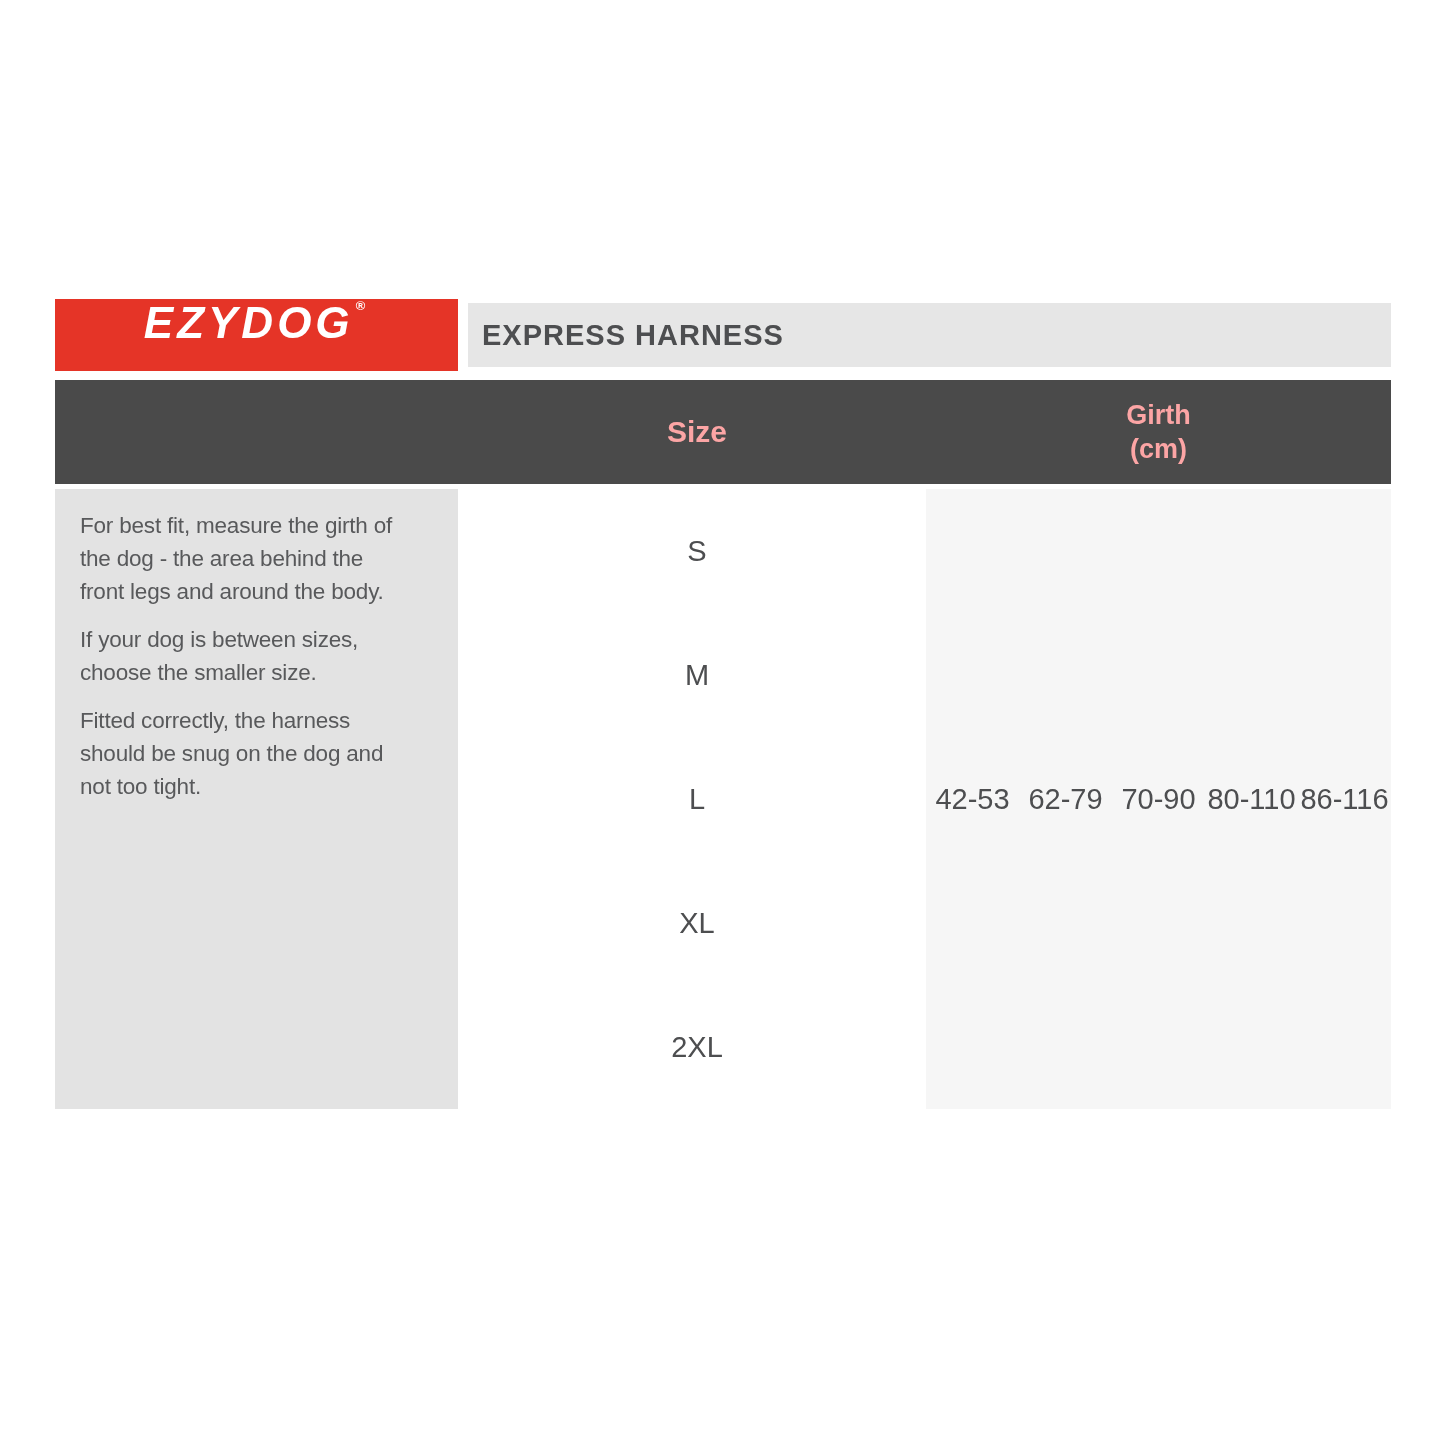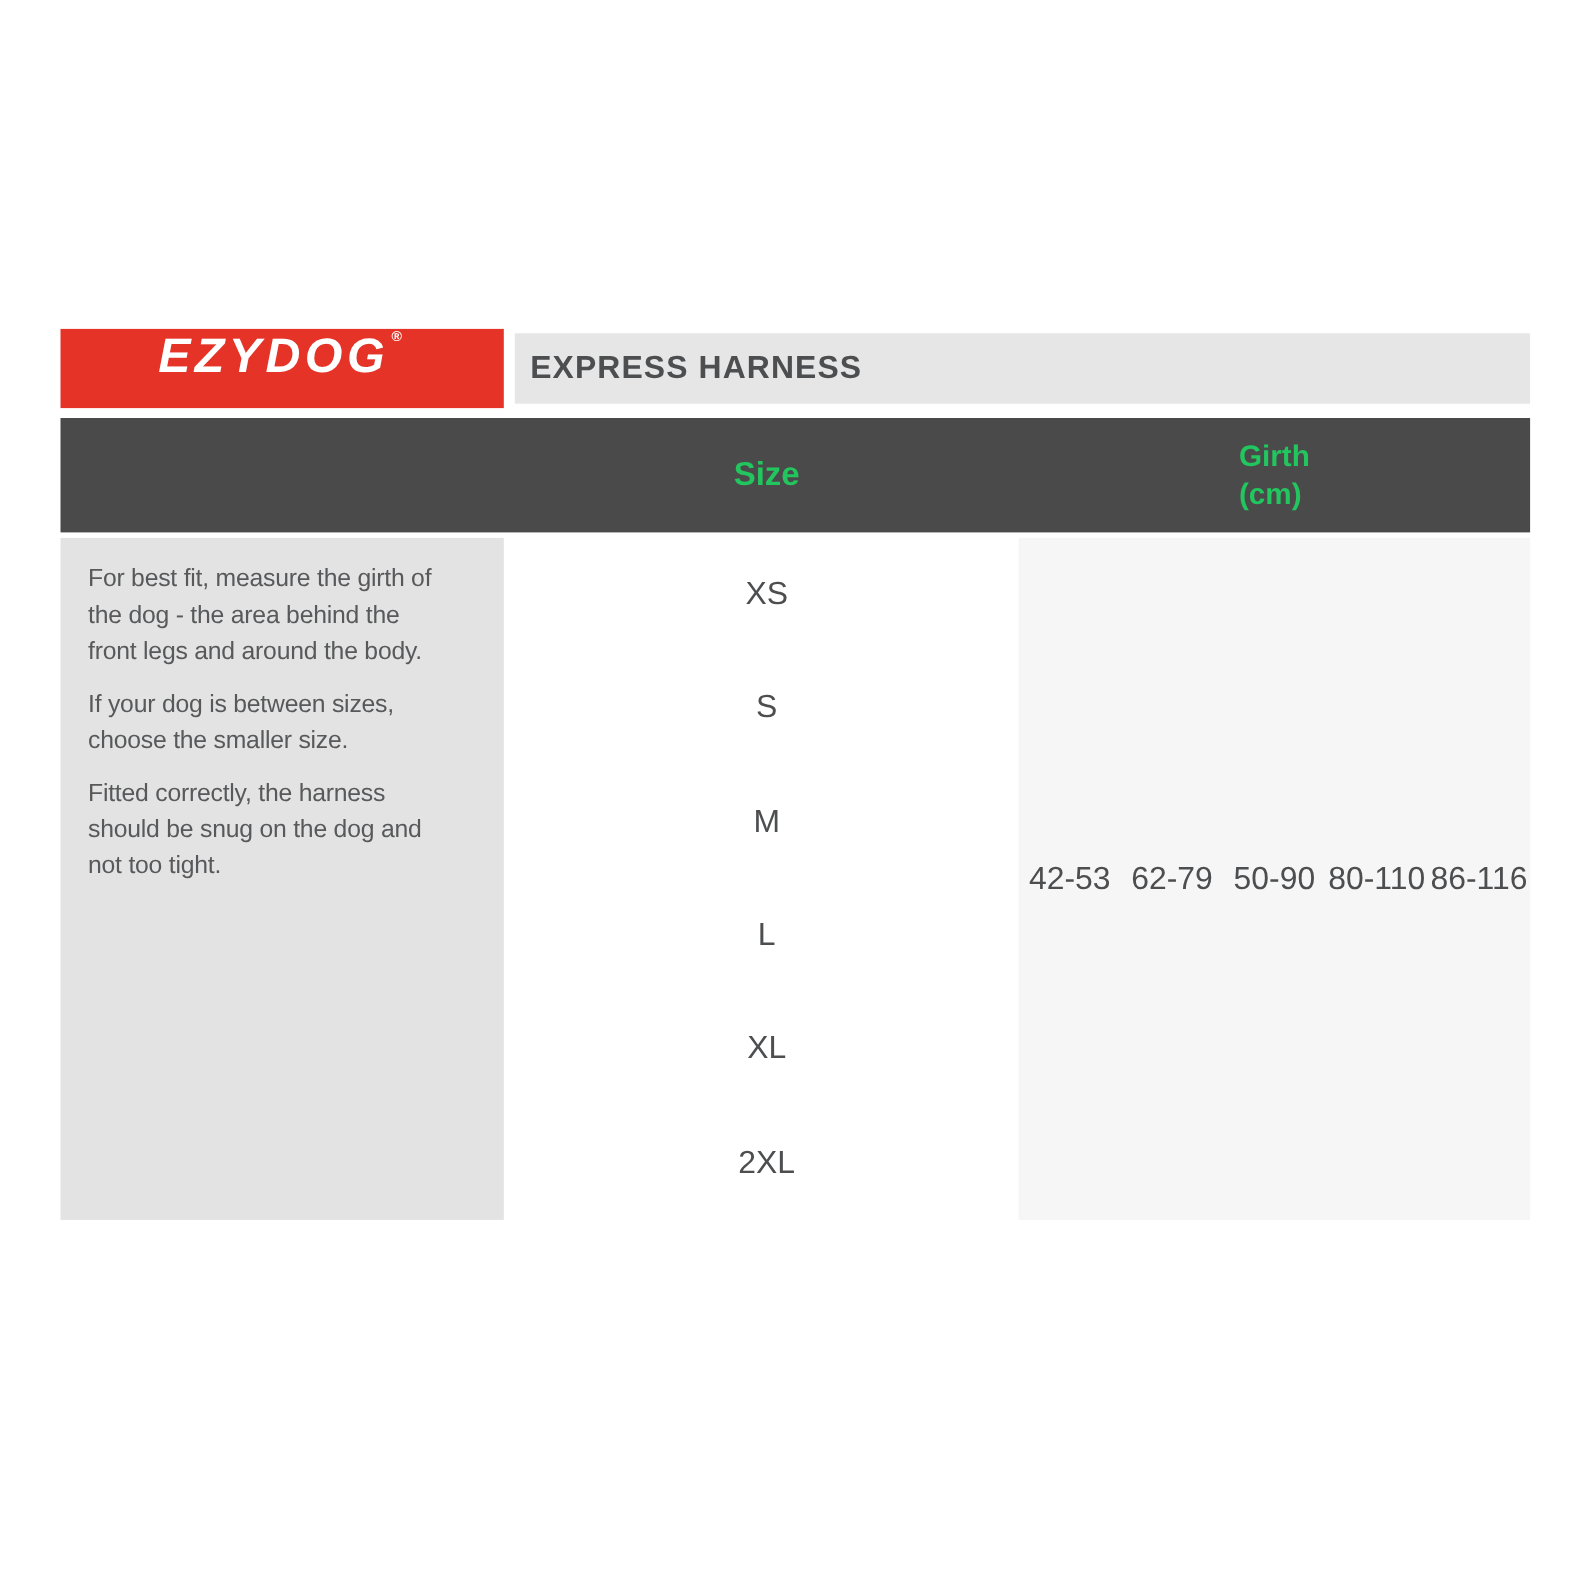--- a/index.html
+++ b/index.html
@@ -58,22 +58,23 @@
   .head-bar{
     position:absolute;left:55px;top:380px;width:1336px;height:104px;
     background:var(--dark-bar);
     display:grid;
     grid-template-columns:413px 458px 465px;
     align-items:center;
   }
   .head-cell{
     grid-row:1;
     justify-self:center;
-    color:#22c55e;
+    color:#fca5a5;
     font-weight:700;
+    text-align:center;
   }
   .head-size{grid-column:2;font-size:30px;}
   .head-girth{grid-column:3;font-size:27px;line-height:34px;white-space:pre-line;}
   
   .table-body{
     position:absolute;left:55px;top:489px;width:1336px;height:620px;
     display:grid;
     grid-template-columns:403px 10px 458px 465px;
   }
   .info-panel{
@@ -132,30 +133,29 @@
 the dog - the area behind the
 front legs and around the body.</p>
       <p>If your dog is between sizes,
 choose the smaller size.</p>
       <p>Fitted correctly, the harness
 should be snug on the dog and
 not too tight.</p>
     </aside>
 
     <div class="size-col">
-      <div class="cell">XS</div>
       <div class="cell">S</div>
       <div class="cell">M</div>
       <div class="cell">L</div>
       <div class="cell">XL</div>
       <div class="cell">2XL</div>
     </div>
 
     <div class="girth-col">
       <div class="cell">42-53</div>
       <div class="cell">62-79</div>
-      <div class="cell">50-90</div>
+      <div class="cell">70-90</div>
       <div class="cell">80-110</div>
       <div class="cell">86-116</div>
     </div>
 
   </div>
 </div>
 
 </body></html>

